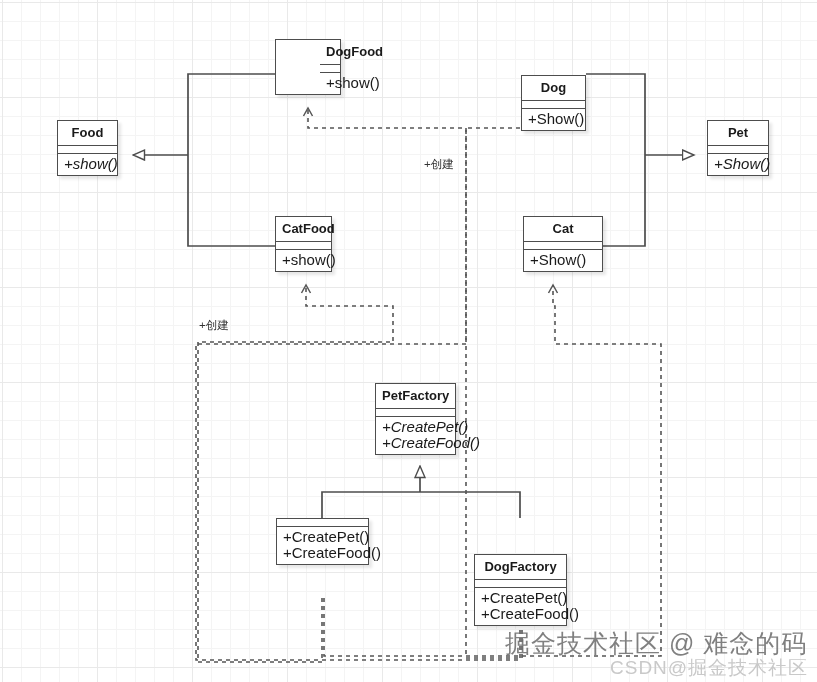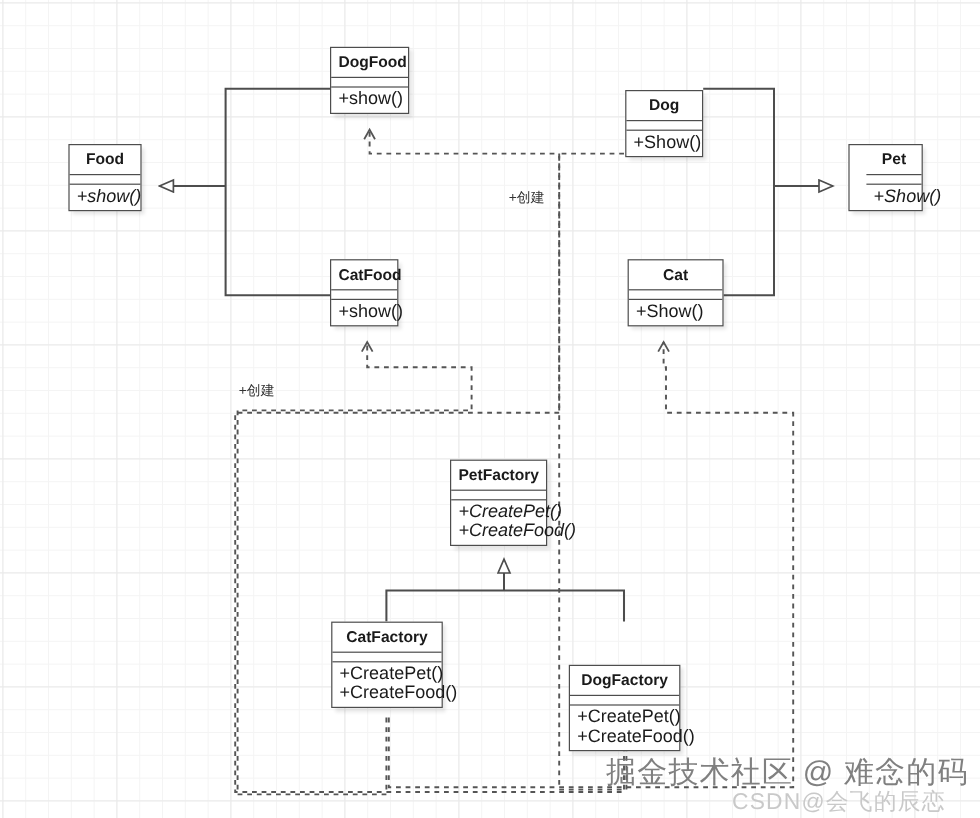--- a/index.html
+++ b/index.html
@@ -142,21 +142,21 @@
   </svg>
 
   <div class="uml-class" style="left:57px; top:120px; width:61px;">
     <div class="uml-name">Food</div>
     <div class="uml-attrs"></div>
     <div class="uml-ops">
       <div class="uml-op abstract">+show()</div>
     </div>
   </div>
 
-  <div class="uml-class" style="left:275px; top:39px; width:66px;">
+  <div class="uml-class" style="left:275px; top:39px; width:66px;padding-left:44px;">
     <div class="uml-name">DogFood</div>
     <div class="uml-attrs"></div>
     <div class="uml-ops">
       <div class="uml-op">+show()</div>
     </div>
   </div>
 
   <div class="uml-class" style="left:275px; top:216px; width:57px;">
     <div class="uml-name">CatFood</div>
     <div class="uml-attrs"></div>
@@ -174,39 +174,38 @@
   </div>
 
   <div class="uml-class" style="left:523px; top:216px; width:80px;">
     <div class="uml-name">Cat</div>
     <div class="uml-attrs"></div>
     <div class="uml-ops">
       <div class="uml-op">+Show()</div>
     </div>
   </div>
 
-  <div class="uml-class" style="left:707px; top:120px; width:62px;padding-left:14px;">
+  <div class="uml-class" style="left:707px; top:120px; width:62px;">
     <div class="uml-name">Pet</div>
     <div class="uml-attrs"></div>
     <div class="uml-ops">
       <div class="uml-op abstract">+Show()</div>
     </div>
   </div>
 
   <div class="uml-class" style="left:375px; top:383px; width:81px;">
     <div class="uml-name">PetFactory</div>
     <div class="uml-attrs"></div>
     <div class="uml-ops">
       <div class="uml-op abstract">+CreatePet()</div>
       <div class="uml-op abstract">+CreateFood()</div>
     </div>
   </div>
 
   <div class="uml-class" style="left:276px; top:518px; width:93px;">
-    <div class="uml-name">CatFactory</div>
     <div class="uml-attrs"></div>
     <div class="uml-ops">
       <div class="uml-op">+CreatePet()</div>
       <div class="uml-op">+CreateFood()</div>
     </div>
   </div>
 
   <div class="uml-class" style="left:474px; top:518px; width:93px;margin-top:36px;">
     <div class="uml-name">DogFactory</div>
     <div class="uml-attrs"></div>
@@ -215,15 +214,15 @@
       <div class="uml-op">+CreateFood()</div>
     </div>
   </div>
 
   <div class="edge-label" style="left:424px; top:157px;">+创建</div>
 
   <div class="edge-label" style="left:199px; top:318px;">+创建</div>
 
   <div class="watermark wm-juejin" style="left:505px; top:627px;">掘金技术社区 @ 难念的码</div>
 
-  <div class="watermark wm-csdn" style="left:610px; top:655px;">CSDN@会飞的辰恋</div>
+  <div class="watermark wm-csdn" style="left:610px; top:655px;">CSDN@掘金技术社区</div>
 
 </div>
 
 </body></html>

